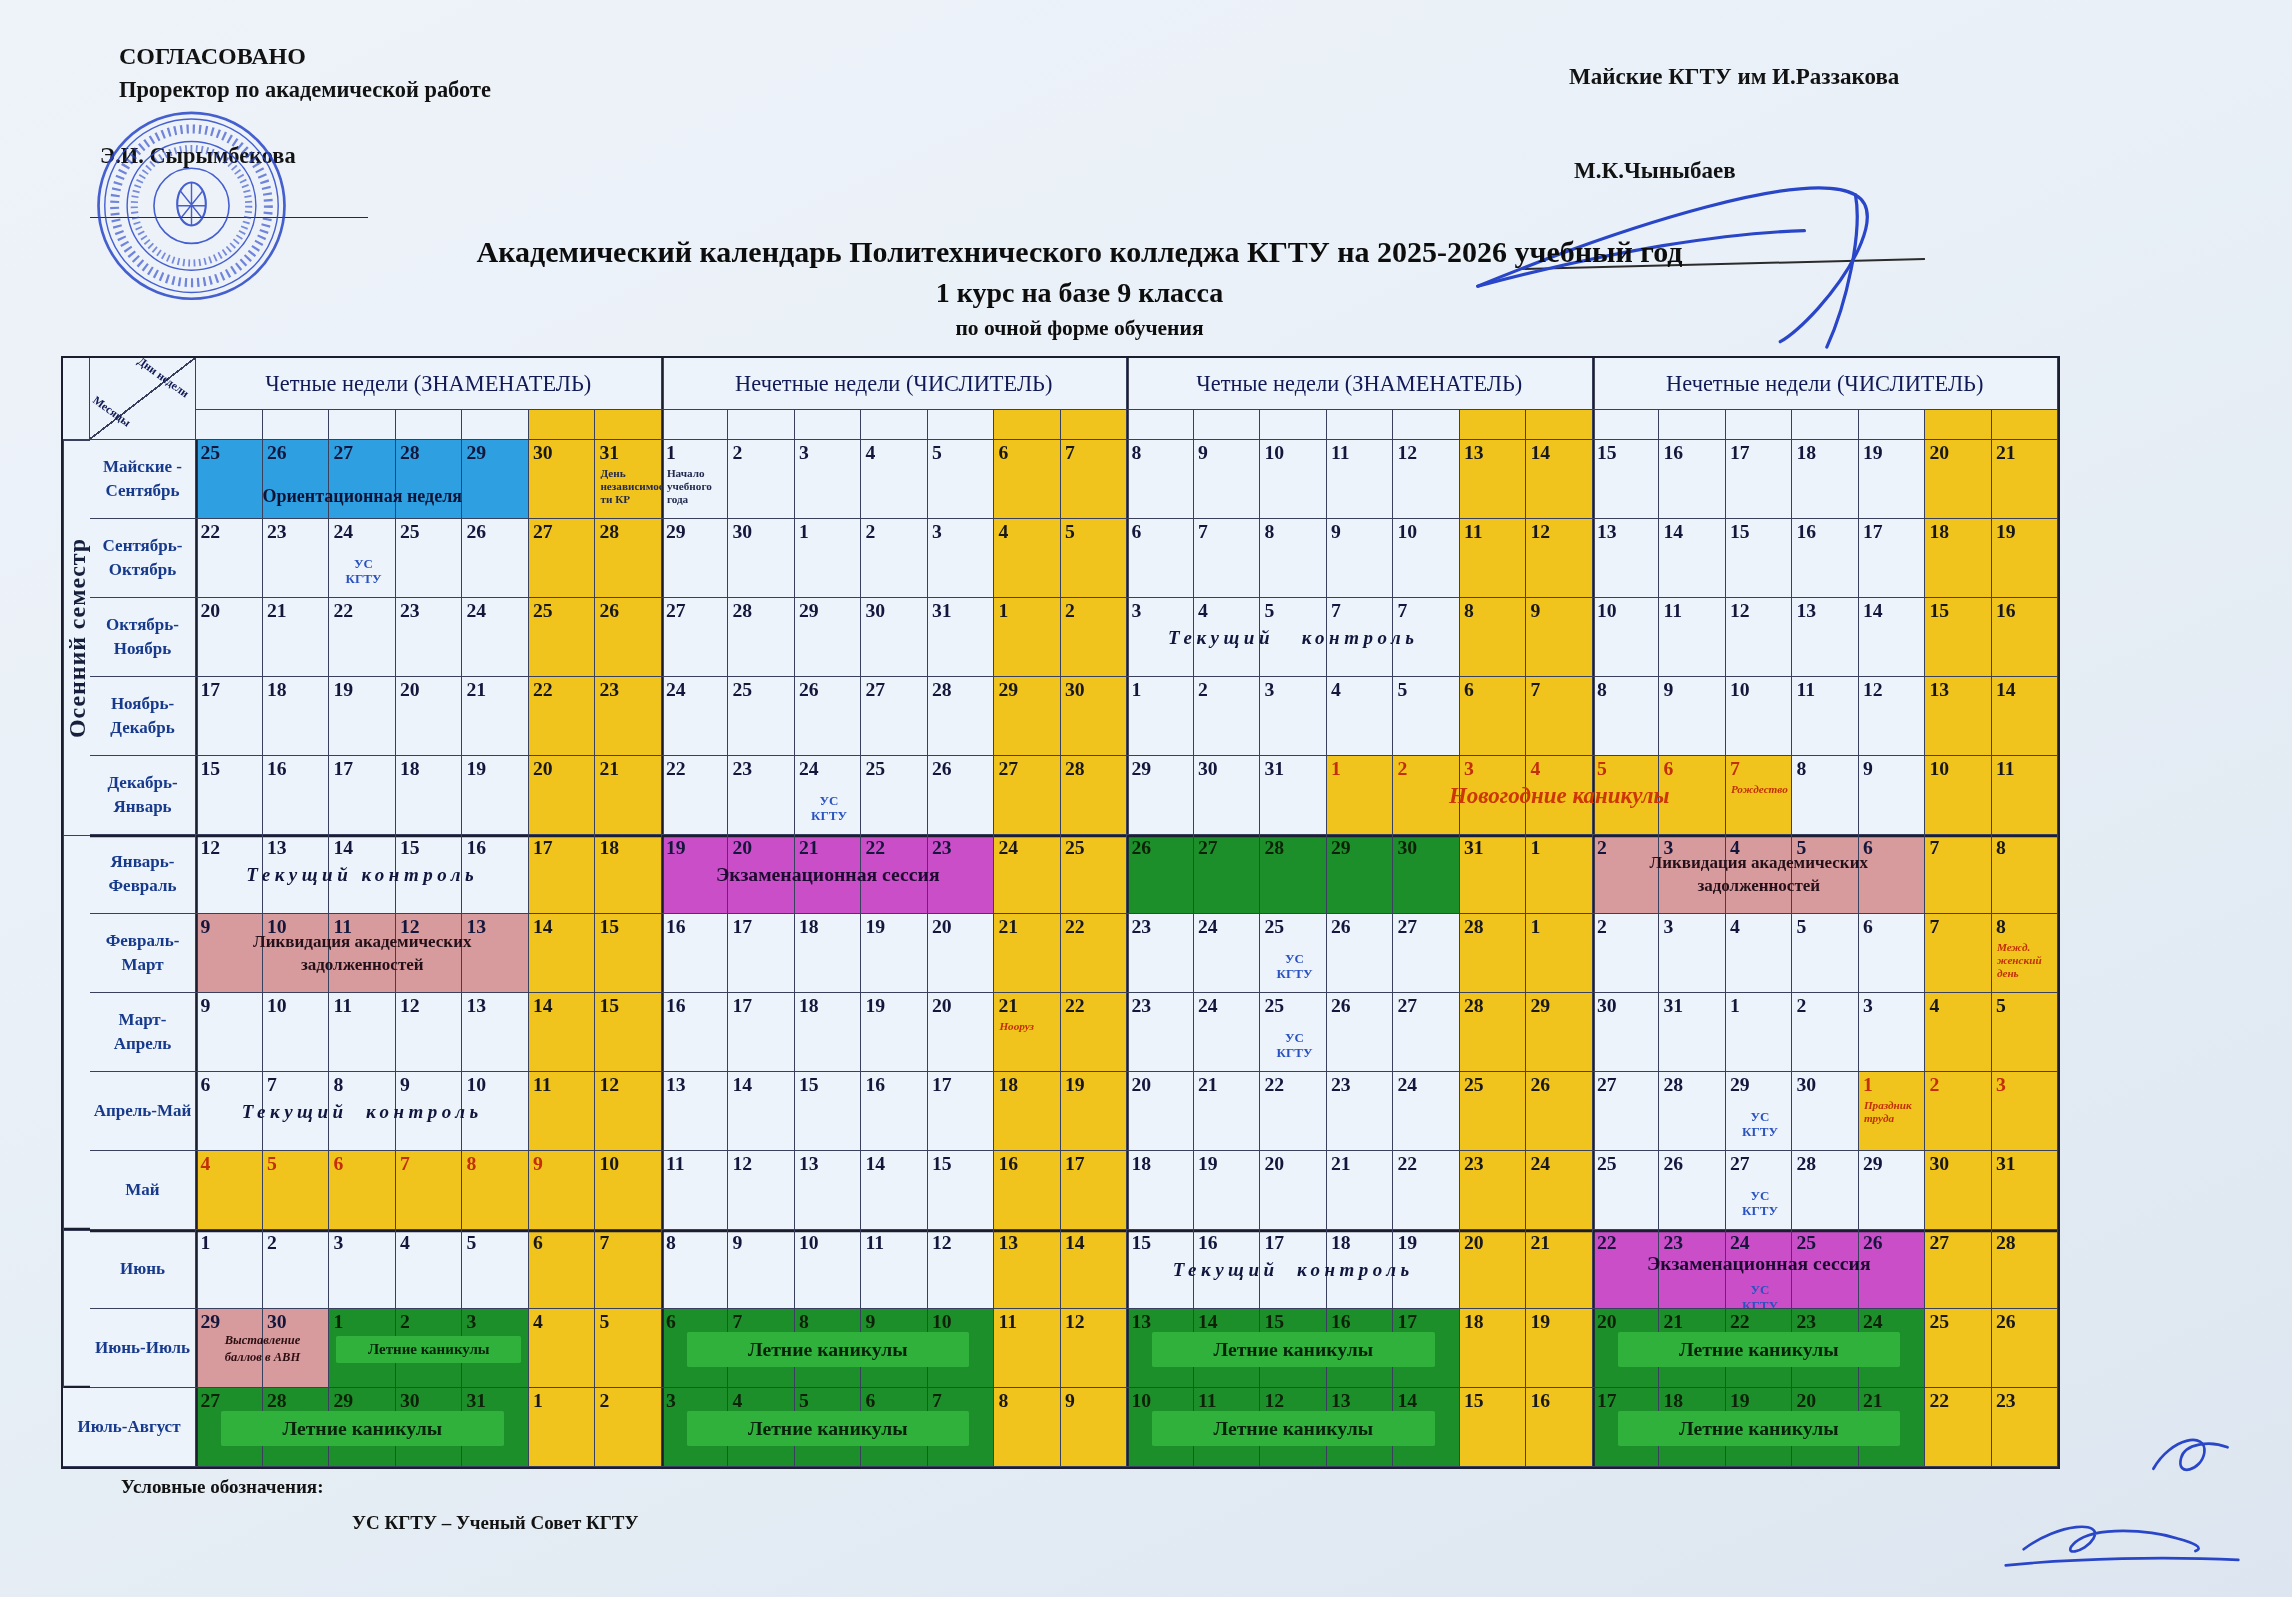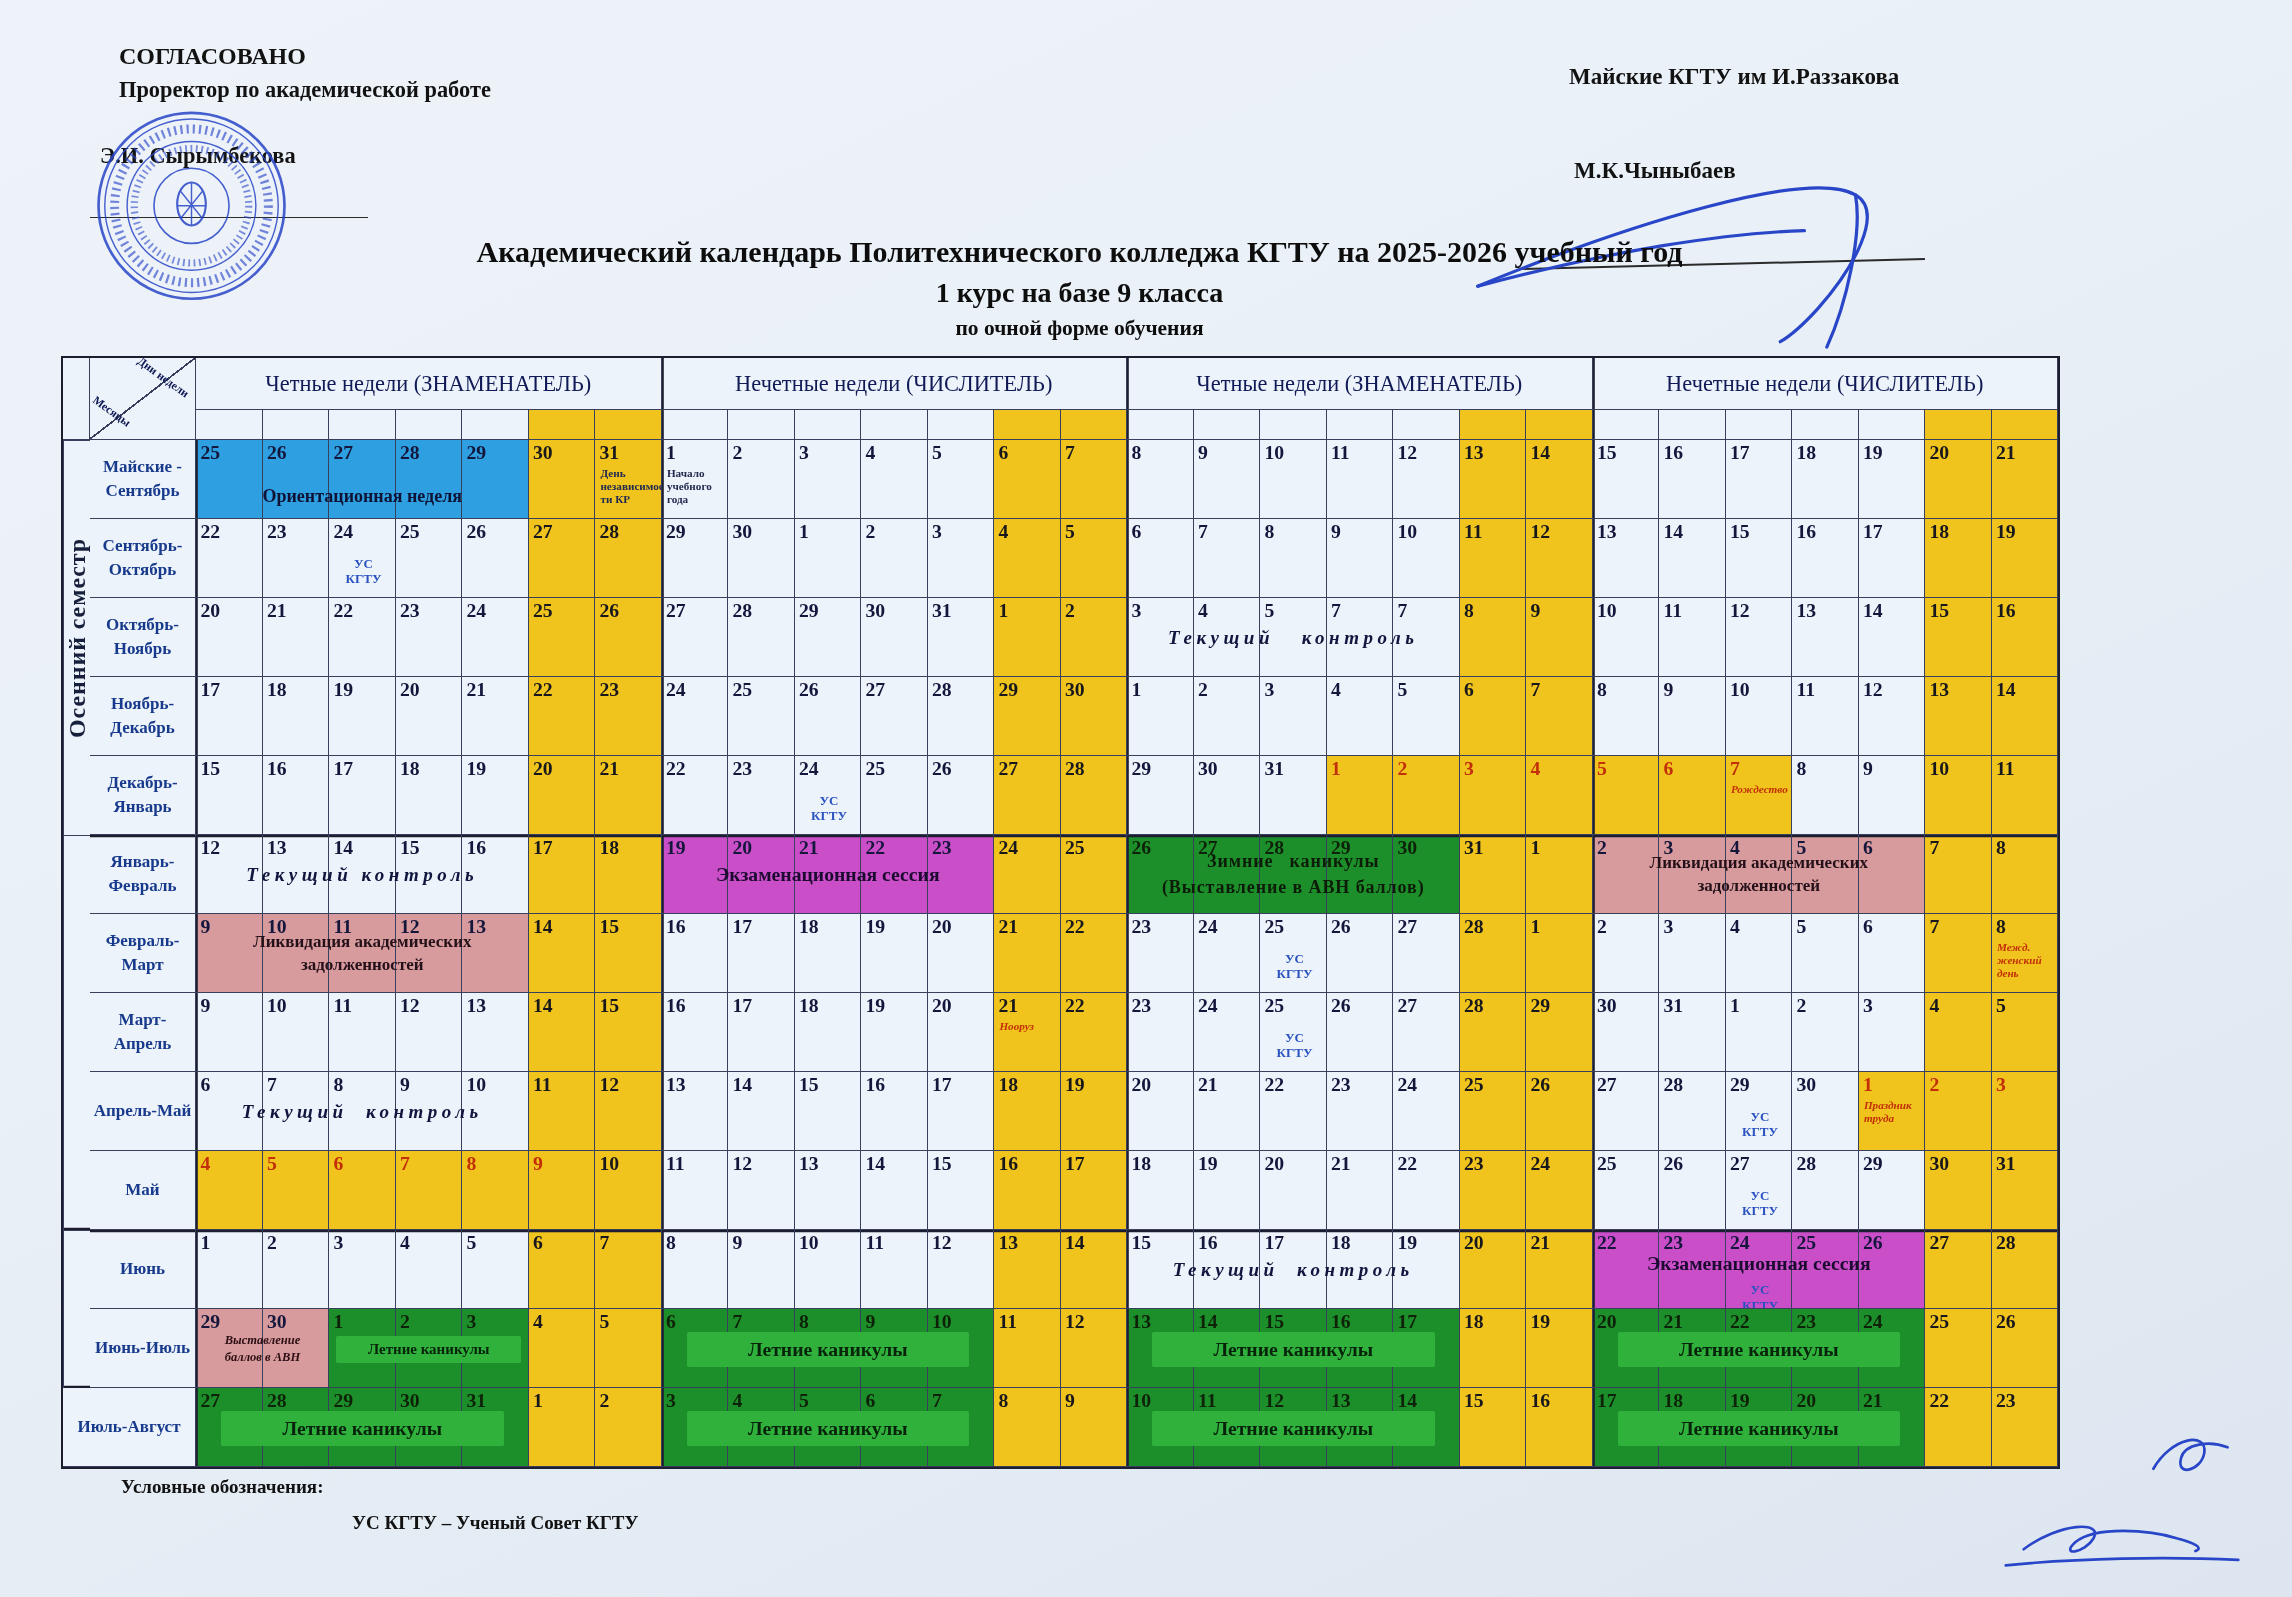--- a/index.html
+++ b/index.html
@@ -603,20 +603,21 @@
       </div>
       <div class="cell day-cell bg-w" style="grid-area: 7 / 28;">
         <div class="num">9</div>
       </div>
       <div class="cell day-cell bg-g" style="grid-area: 7 / 29;">
         <div class="num">10</div>
       </div>
       <div class="cell day-cell bg-g" style="grid-area: 7 / 30;">
         <div class="num">11</div>
       </div>
+      <div class="band band-ng" style="grid-area: 7 / 20 / auto / span 7;">Новогодние каникулы</div>
       <div class="cell month-cell thick-top" style="grid-area: 8 / 2;">Январь-Февраль</div>
       <div class="cell day-cell bg-w gsep thick-top" style="grid-area: 8 / 3;">
         <div class="num">12</div>
       </div>
       <div class="cell day-cell bg-w thick-top" style="grid-area: 8 / 4;">
         <div class="num">13</div>
       </div>
       <div class="cell day-cell bg-w thick-top" style="grid-area: 8 / 5;">
         <div class="num">14</div>
       </div>
@@ -690,22 +691,20 @@
         <div class="num">6</div>
       </div>
       <div class="cell day-cell bg-g thick-top" style="grid-area: 8 / 29;">
         <div class="num">7</div>
       </div>
       <div class="cell day-cell bg-g thick-top" style="grid-area: 8 / 30;">
         <div class="num">8</div>
       </div>
       <div class="band band-tk" style="grid-area: 8 / 3 / auto / span 5;">Текущий контроль</div>
       <div class="band band-exam" style="grid-area: 8 / 10 / auto / span 5;">Экзаменационная сессия</div>
-      <div class="band band-winter" style="grid-area: 8 / 17 / auto / span 5;">Зимние   каникулы
-(Выставление в АВН баллов)</div>
       <div class="band band-liq" style="grid-area: 8 / 24 / auto / span 5;">Ликвидация академических
 задолженностей</div>
       <div class="cell month-cell" style="grid-area: 9 / 2;">Февраль-Март</div>
       <div class="cell day-cell bg-p gsep" style="grid-area: 9 / 3;">
         <div class="num">9</div>
       </div>
       <div class="cell day-cell bg-p" style="grid-area: 9 / 4;">
         <div class="num">10</div>
       </div>
       <div class="cell day-cell bg-p" style="grid-area: 9 / 5;">

